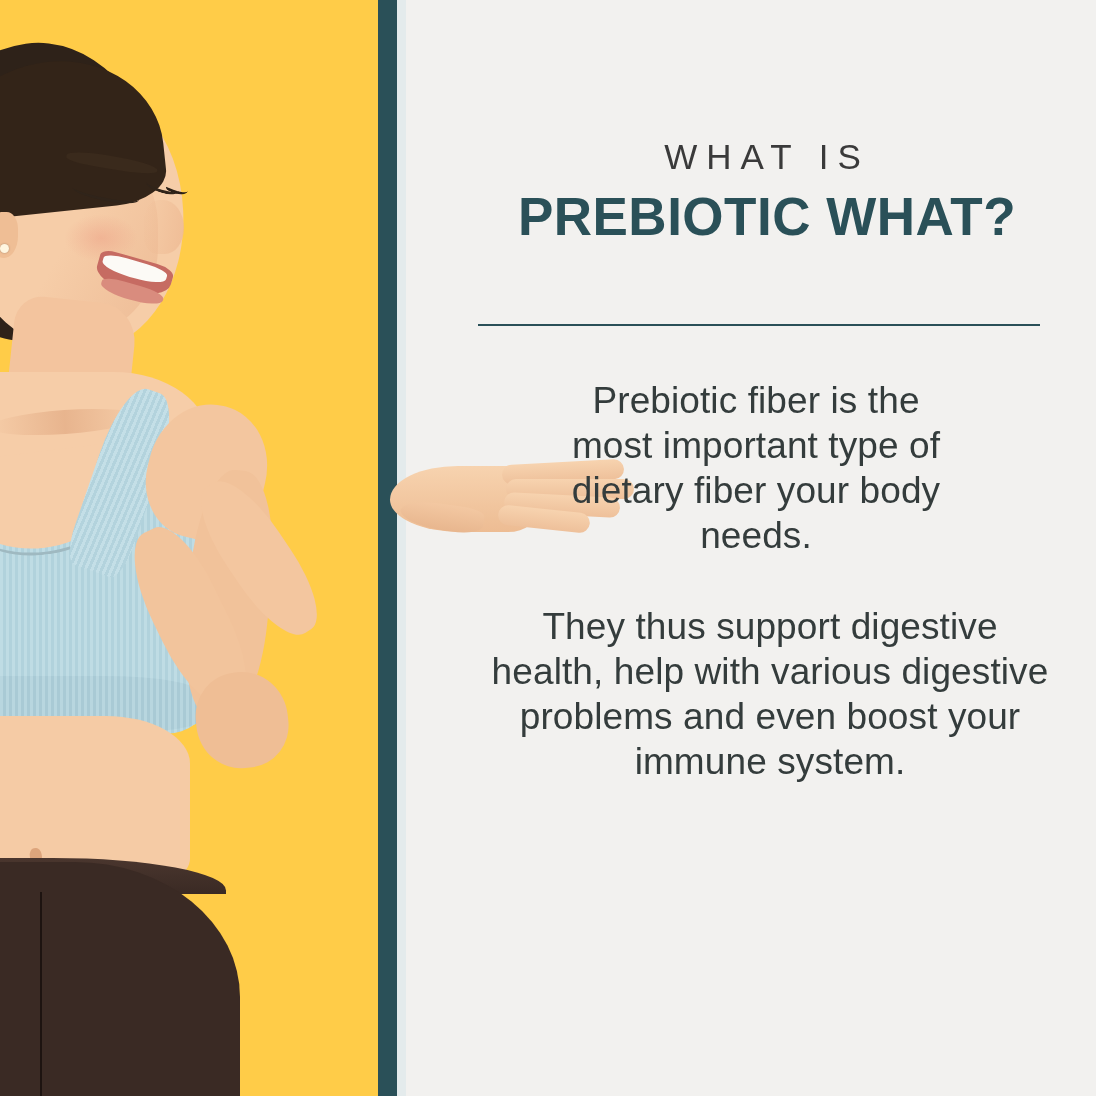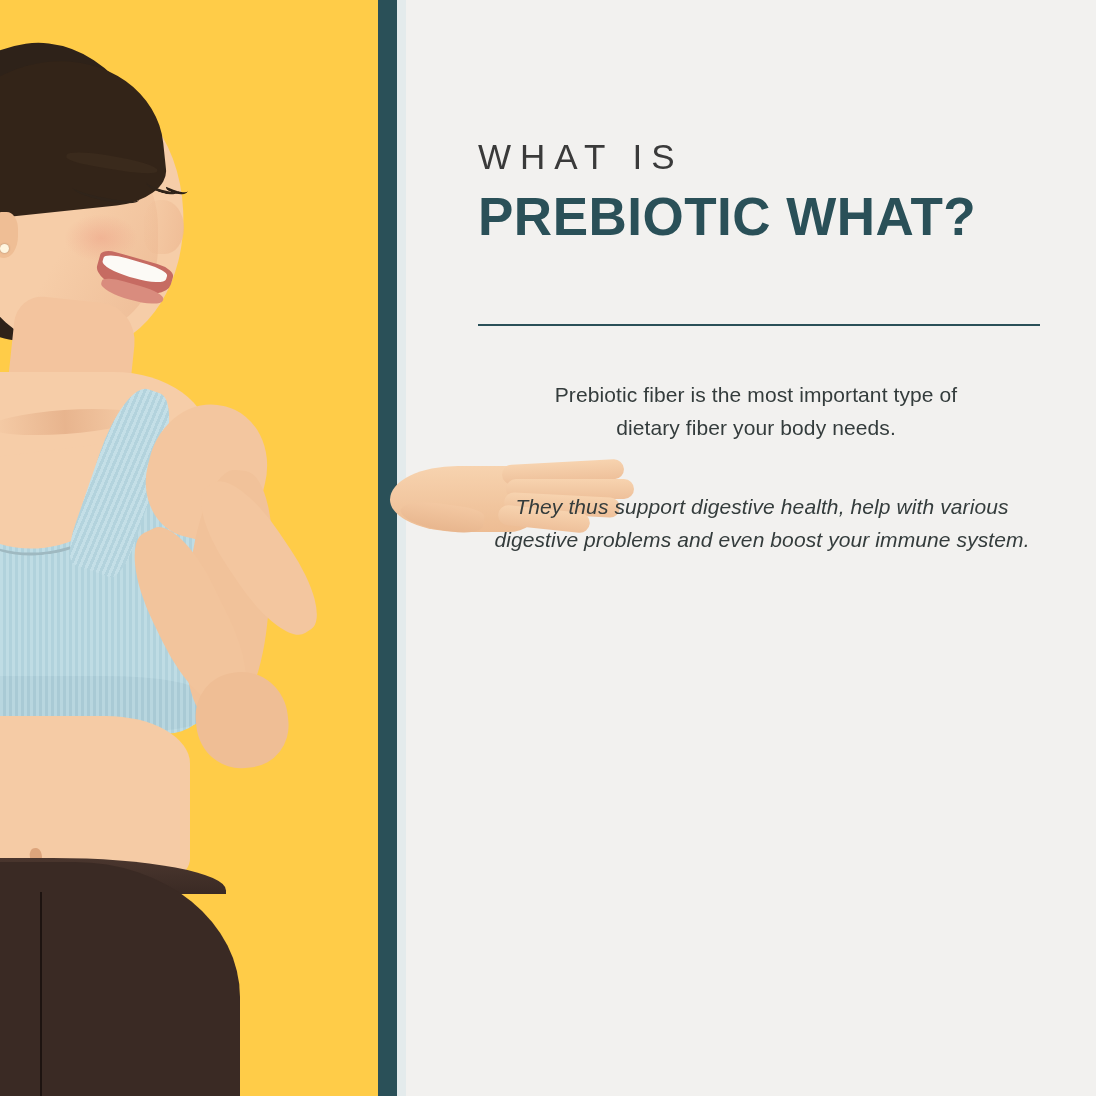--- a/index.html
+++ b/index.html
@@ -444,24 +444,24 @@
   .content {
     position: absolute;
     left: 406px;
     top: 0;
     width: 690px;
     height: 1096px;
   }
 
   .heading-block {
     position: absolute;
-    left: 72px;
+    left: 80px;
     top: 138px;
     width: 562px;
-    text-align: left;
+    text-align: center;
   }
   .kicker {
     font-size: 35px;
     letter-spacing: 9px;
     color: #3A3A3A;
     font-weight: 400;
     line-height: 1.1;
     margin: 0;
   }
   .headline {
@@ -485,29 +485,29 @@
 
   .body-block {
     position: absolute;
     left: 60px;
     top: 378px;
     width: 580px;
     text-align: center;
   }
   .para {
     color: #343C3C;
-    font-size: 21px;
-    line-height: 33px;
+    font-size: 37px;
+    line-height: 45px;
     margin: 0;
     letter-spacing: 0.1px;
   }
   .para + .para { margin-top: 46px; }
   .para.p1 { margin-left: 86px; width: 408px; }
   .para.p2 { margin-left: 26px; width: 500px; }
-  .para.p3 { margin-left: 16px; width: 560px; font-style: italic; }
+  .para.p3 { margin-left: 24px; width: 560px; }
 </style>
 </head>
 <body>
 
 <div class="poster">
 
   <div class="photo-panel">
     <div class="figure">
       <div class="hair-back"></div>
       <div class="hair-bun"></div>

